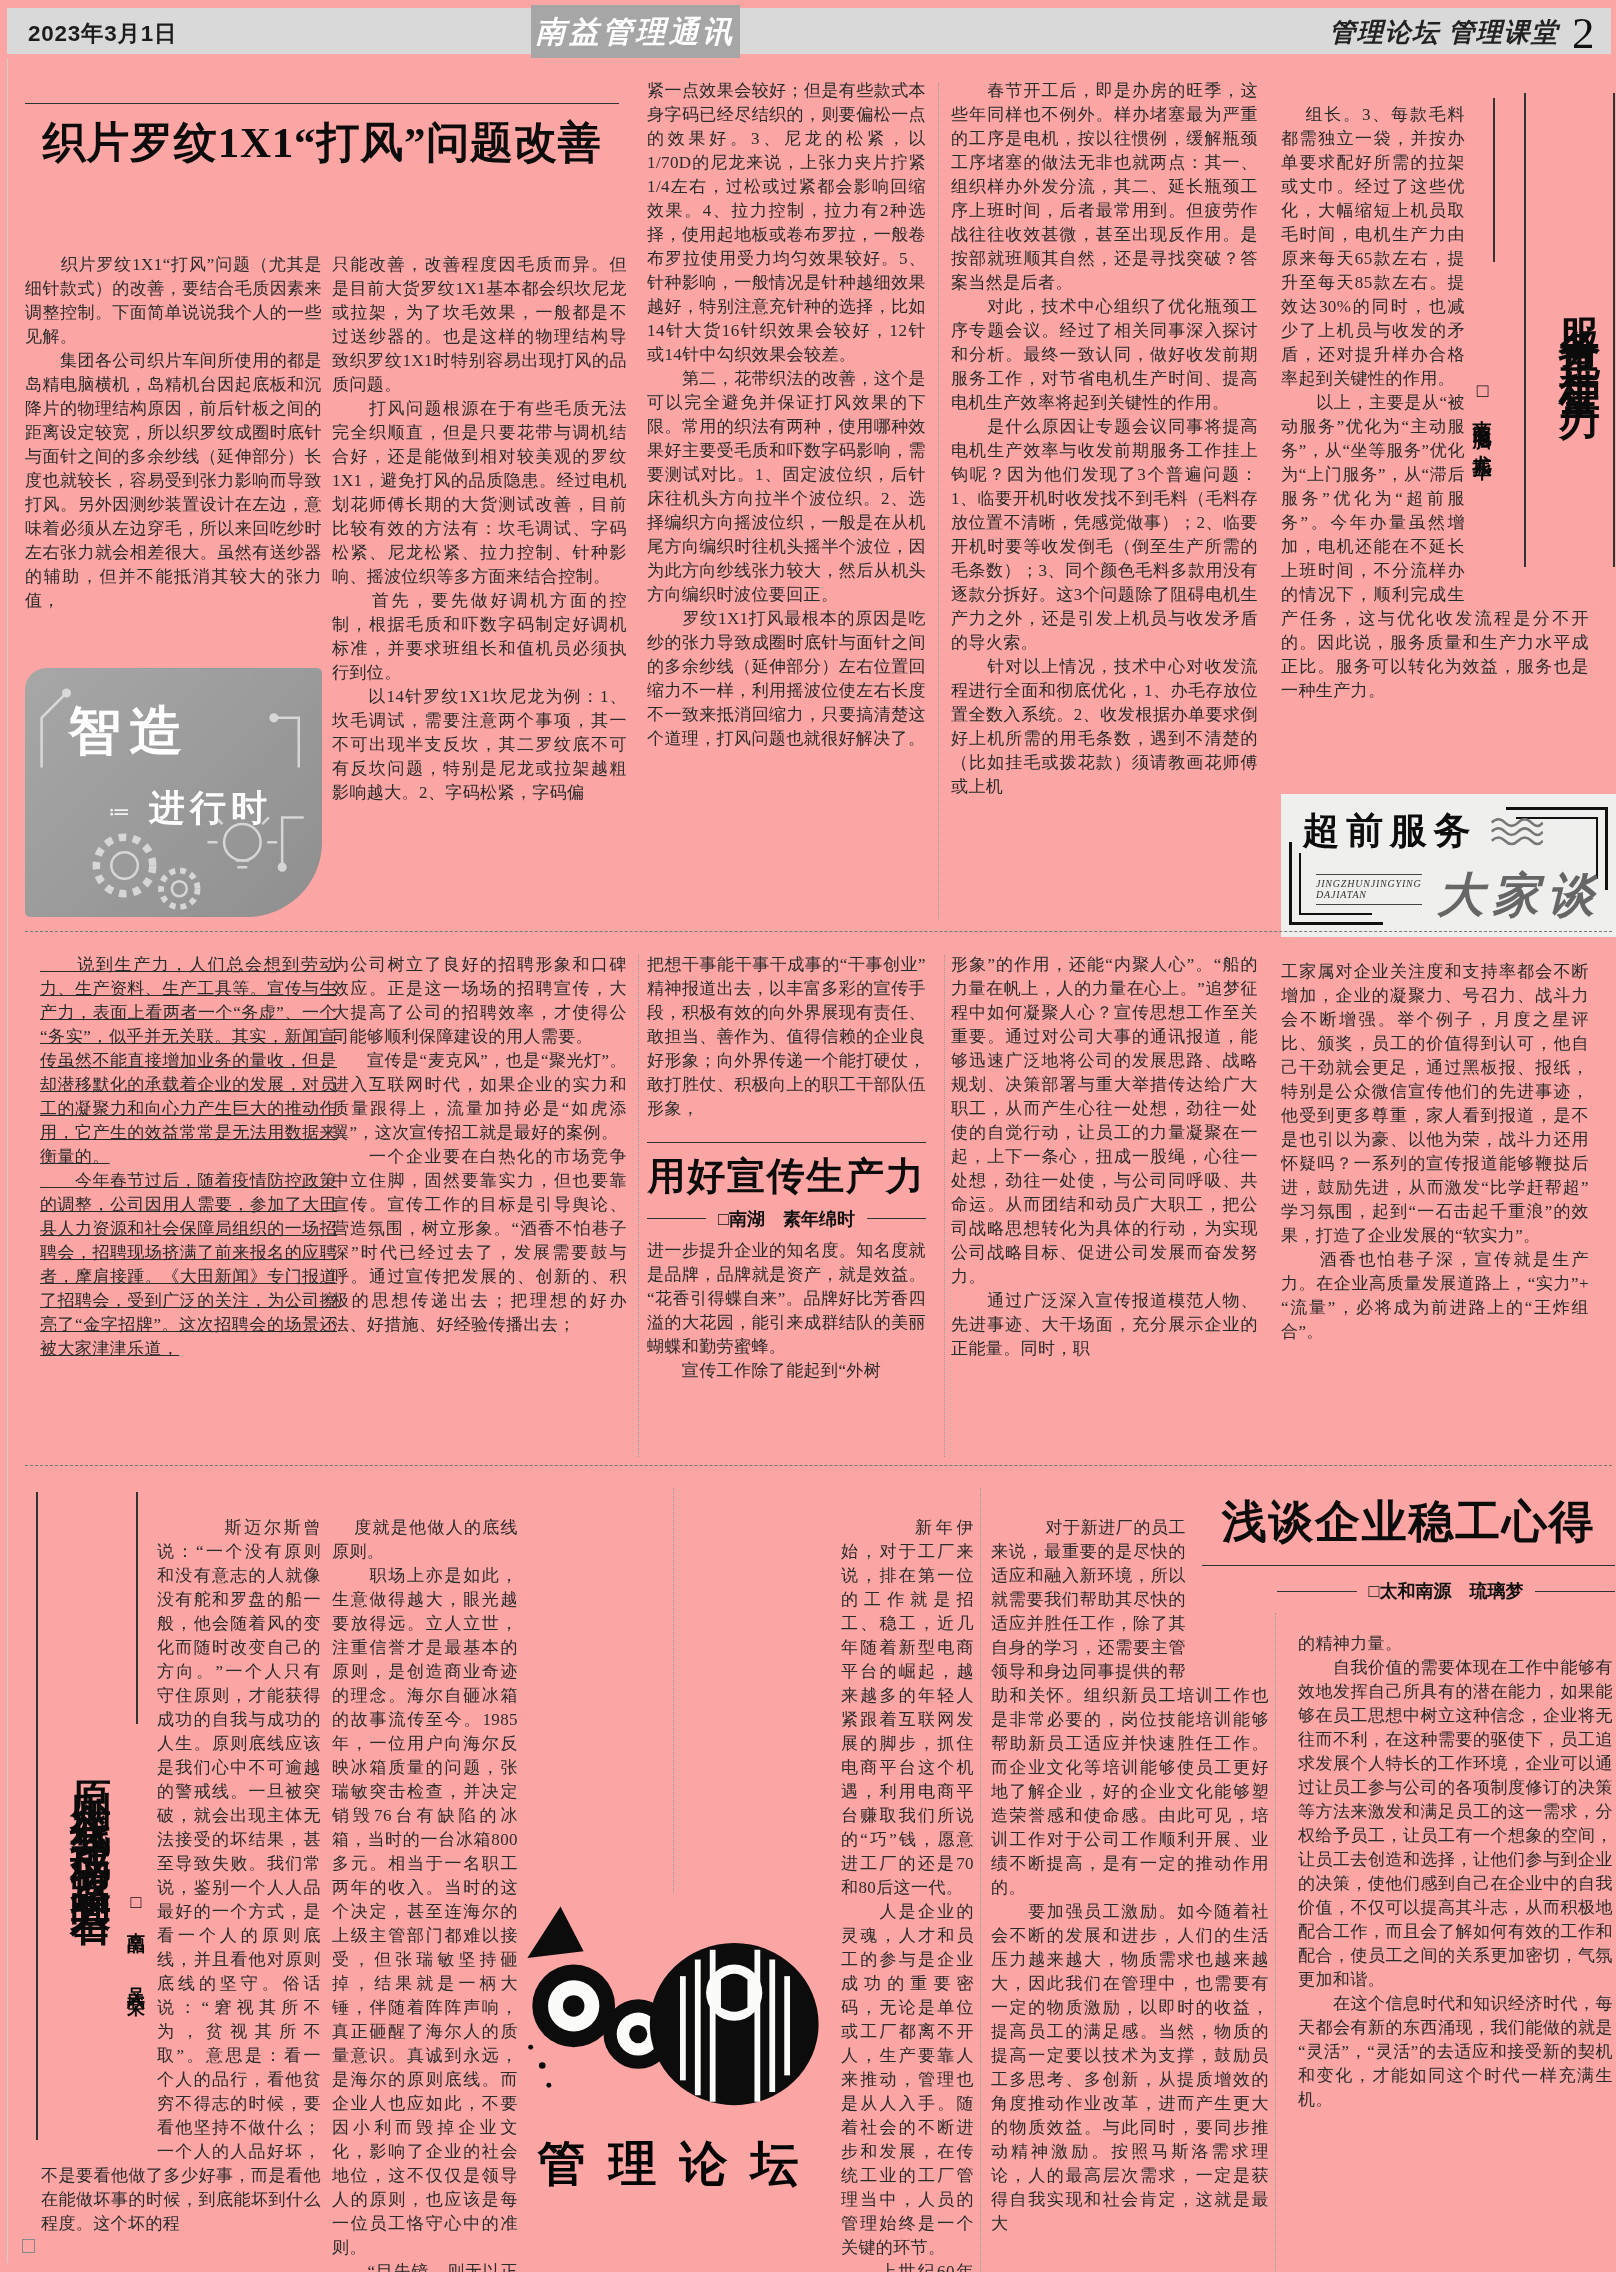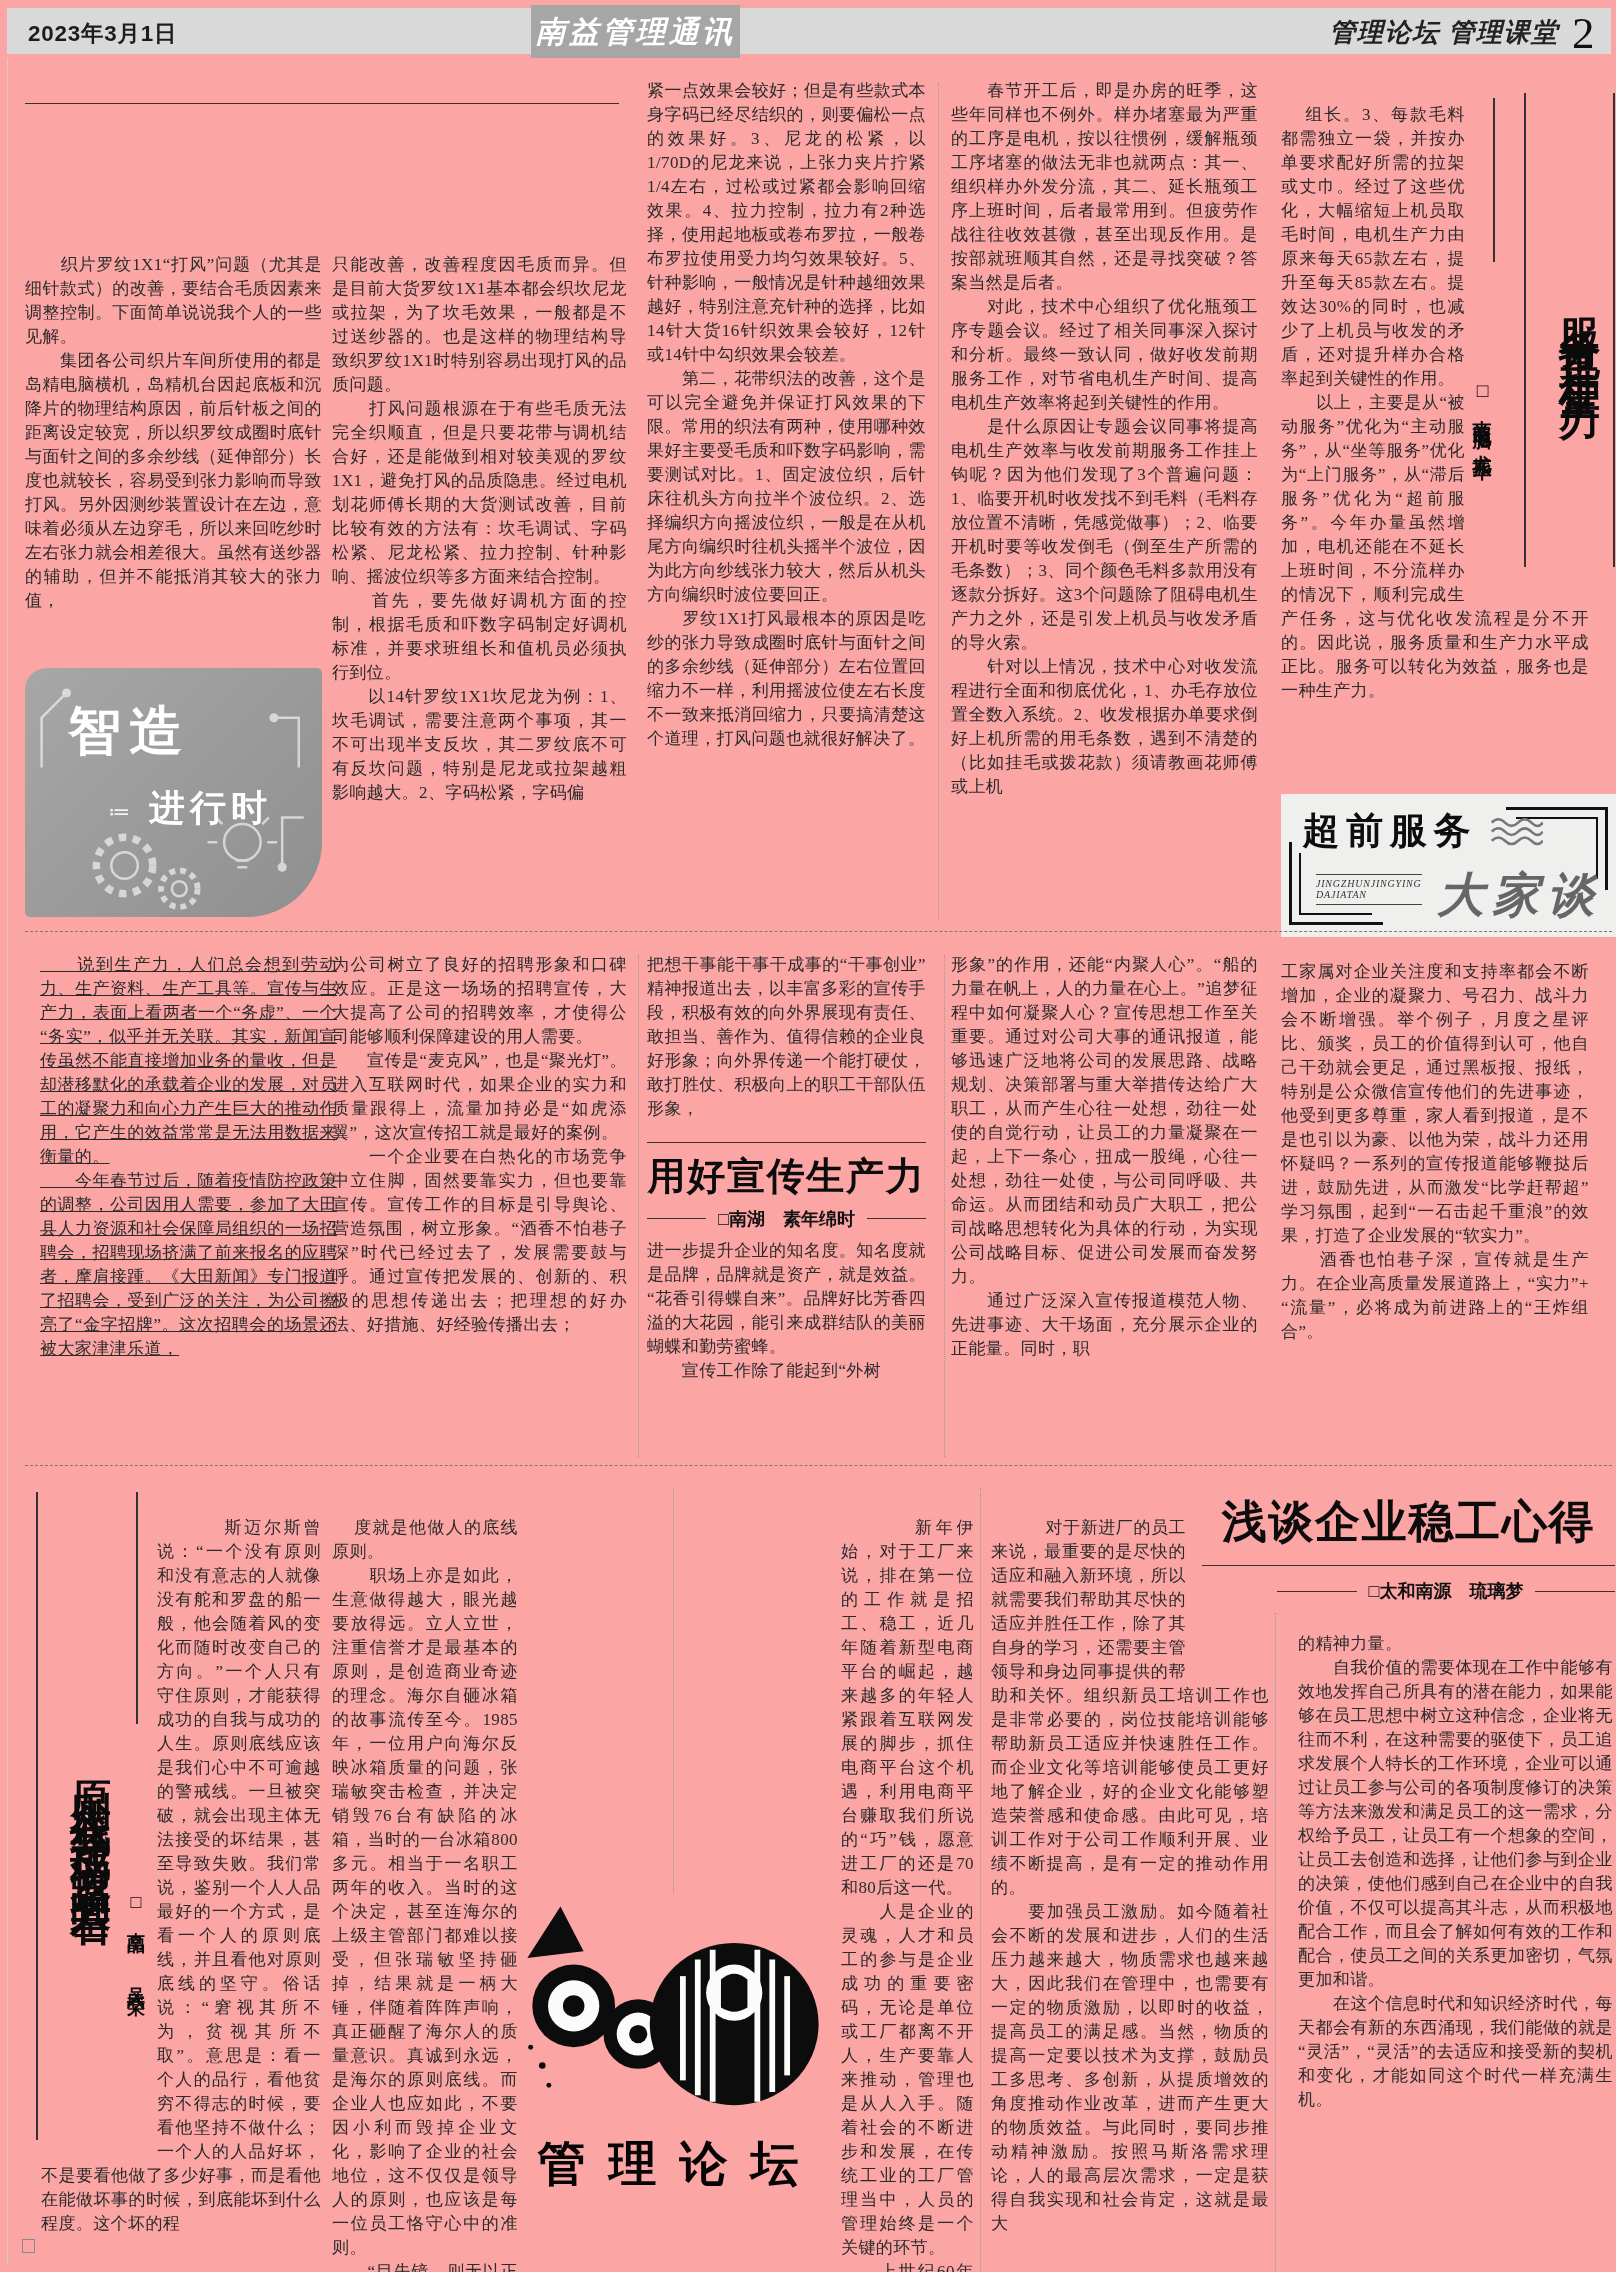--- a/index.html
+++ b/index.html
@@ -72,20 +72,21 @@
 <div id="paper">
 
   <div class="abs hdr-strip"></div>
   <div class="abs hdr-date">2023年3月1日</div>
   <div class="abs masthead">南益管理通讯</div>
   <div class="abs hdr-right">管理论坛  管理课堂</div>
   <div class="abs hdr-page">2</div>
   <div class="abs" style="left:6.6px;top:58px;width:0.8px;height:2205px;background:#cfcfcd;"></div>
 
   <div class="abs hrule" style="left:25px;top:103px;width:594px;"></div>
+  <div class="abs a1-title">织片罗纹1X1“打风”问题改善</div>
   <div class="abs col" style="left:25px;top:253px;width:297px;height:410px;">　　织片罗纹1X1“打风”问题（尤其是细针款式）的改善，要结合毛质因素来调整控制。下面简单说说我个人的一些见解。
 　　集团各公司织片车间所使用的都是岛精电脑横机，岛精机台因起底板和沉降片的物理结构原因，前后针板之间的距离设定较宽，所以织罗纹成圈时底针与面针之间的多余纱线（延伸部分）长度也就较长，容易受到张力影响而导致打风。另外因测纱装置设计在左边，意味着必须从左边穿毛，所以来回吃纱时左右张力就会相差很大。虽然有送纱器的辅助，但并不能抵消其较大的张力值，</div>
   <div class="abs col" style="left:332px;top:253px;width:295px;height:673px;">只能改善，改善程度因毛质而异。但是目前大货罗纹1X1基本都会织坎尼龙或拉架，为了坎毛效果，一般都是不过送纱器的。也是这样的物理结构导致织罗纹1X1时特别容易出现打风的品质问题。
 　　打风问题根源在于有些毛质无法完全织顺直，但是只要花带与调机结合好，还是能做到相对较美观的罗纹1X1，避免打风的品质隐患。经过电机划花师傅长期的大货测试改善，目前比较有效的方法有：坎毛调试、字码松紧、尼龙松紧、拉力控制、针种影响、摇波位织等多方面来结合控制。
 　　首先，要先做好调机方面的控制，根据毛质和吓数字码制定好调机标准，并要求班组长和值机员必须执行到位。
 　　以14针罗纹1X1坎尼龙为例：1、坎毛调试，需要注意两个事项，其一不可出现半支反坎，其二罗纹底不可有反坎问题，特别是尼龙或拉架越粗影响越大。2、字码松紧，字码偏</div>
   <div class="abs col" style="left:647px;top:79px;width:279px;height:842px;">紧一点效果会较好；但是有些款式本身字码已经尽结织的，则要偏松一点的效果好。3、尼龙的松紧，以1/70D的尼龙来说，上张力夹片拧紧1/4左右，过松或过紧都会影响回缩效果。4、拉力控制，拉力有2种选择，使用起地板或卷布罗拉，一般卷布罗拉使用受力均匀效果较好。5、针种影响，一般情况是针种越细效果越好，特别注意充针种的选择，比如14针大货16针织效果会较好，12针或14针中勾织效果会较差。
 　　第二，花带织法的改善，这个是可以完全避免并保证打风效果的下限。常用的织法有两种，使用哪种效果好主要受毛质和吓数字码影响，需要测试对比。1、固定波位织，后针床往机头方向拉半个波位织。2、选择编织方向摇波位织，一般是在从机尾方向编织时往机头摇半个波位，因为此方向纱线张力较大，然后从机头方向编织时波位要回正。
 　　罗纹1X1打风最根本的原因是吃纱的张力导致成圈时底针与面针之间的多余纱线（延伸部分）左右位置回缩力不一样，利用摇波位使左右长度不一致来抵消回缩力，只要搞清楚这个道理，打风问题也就很好解决了。</div>
 

